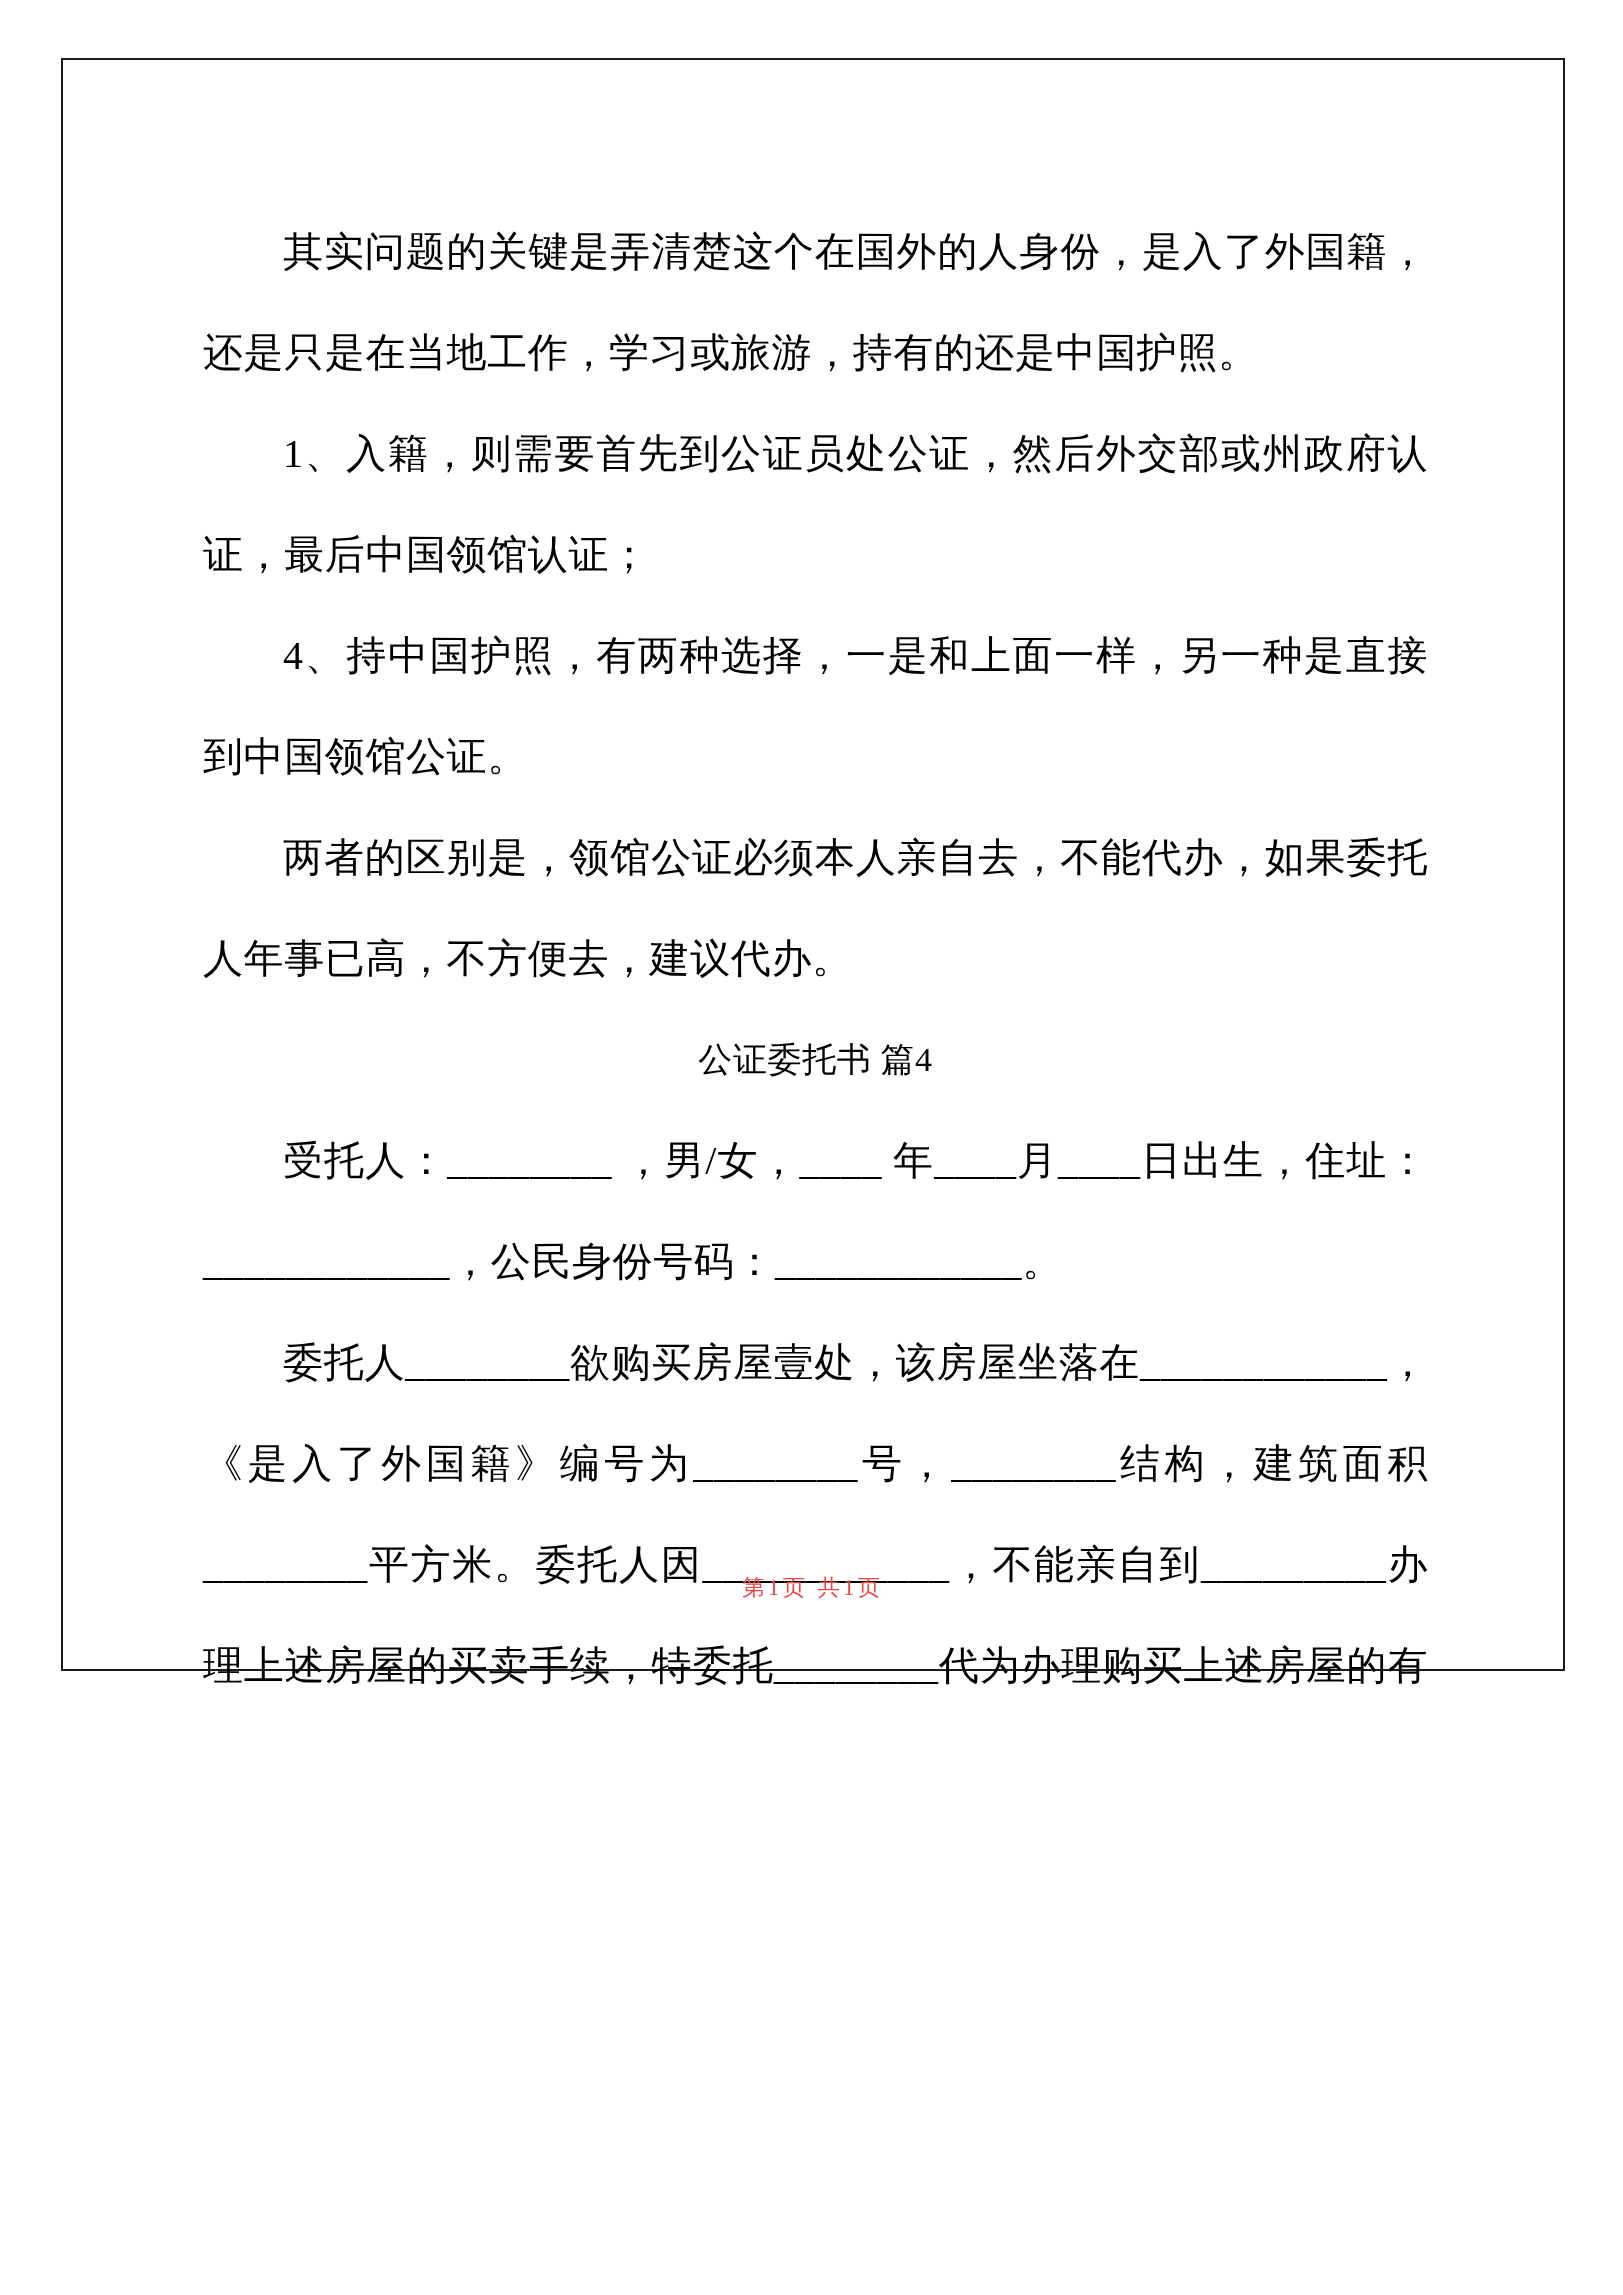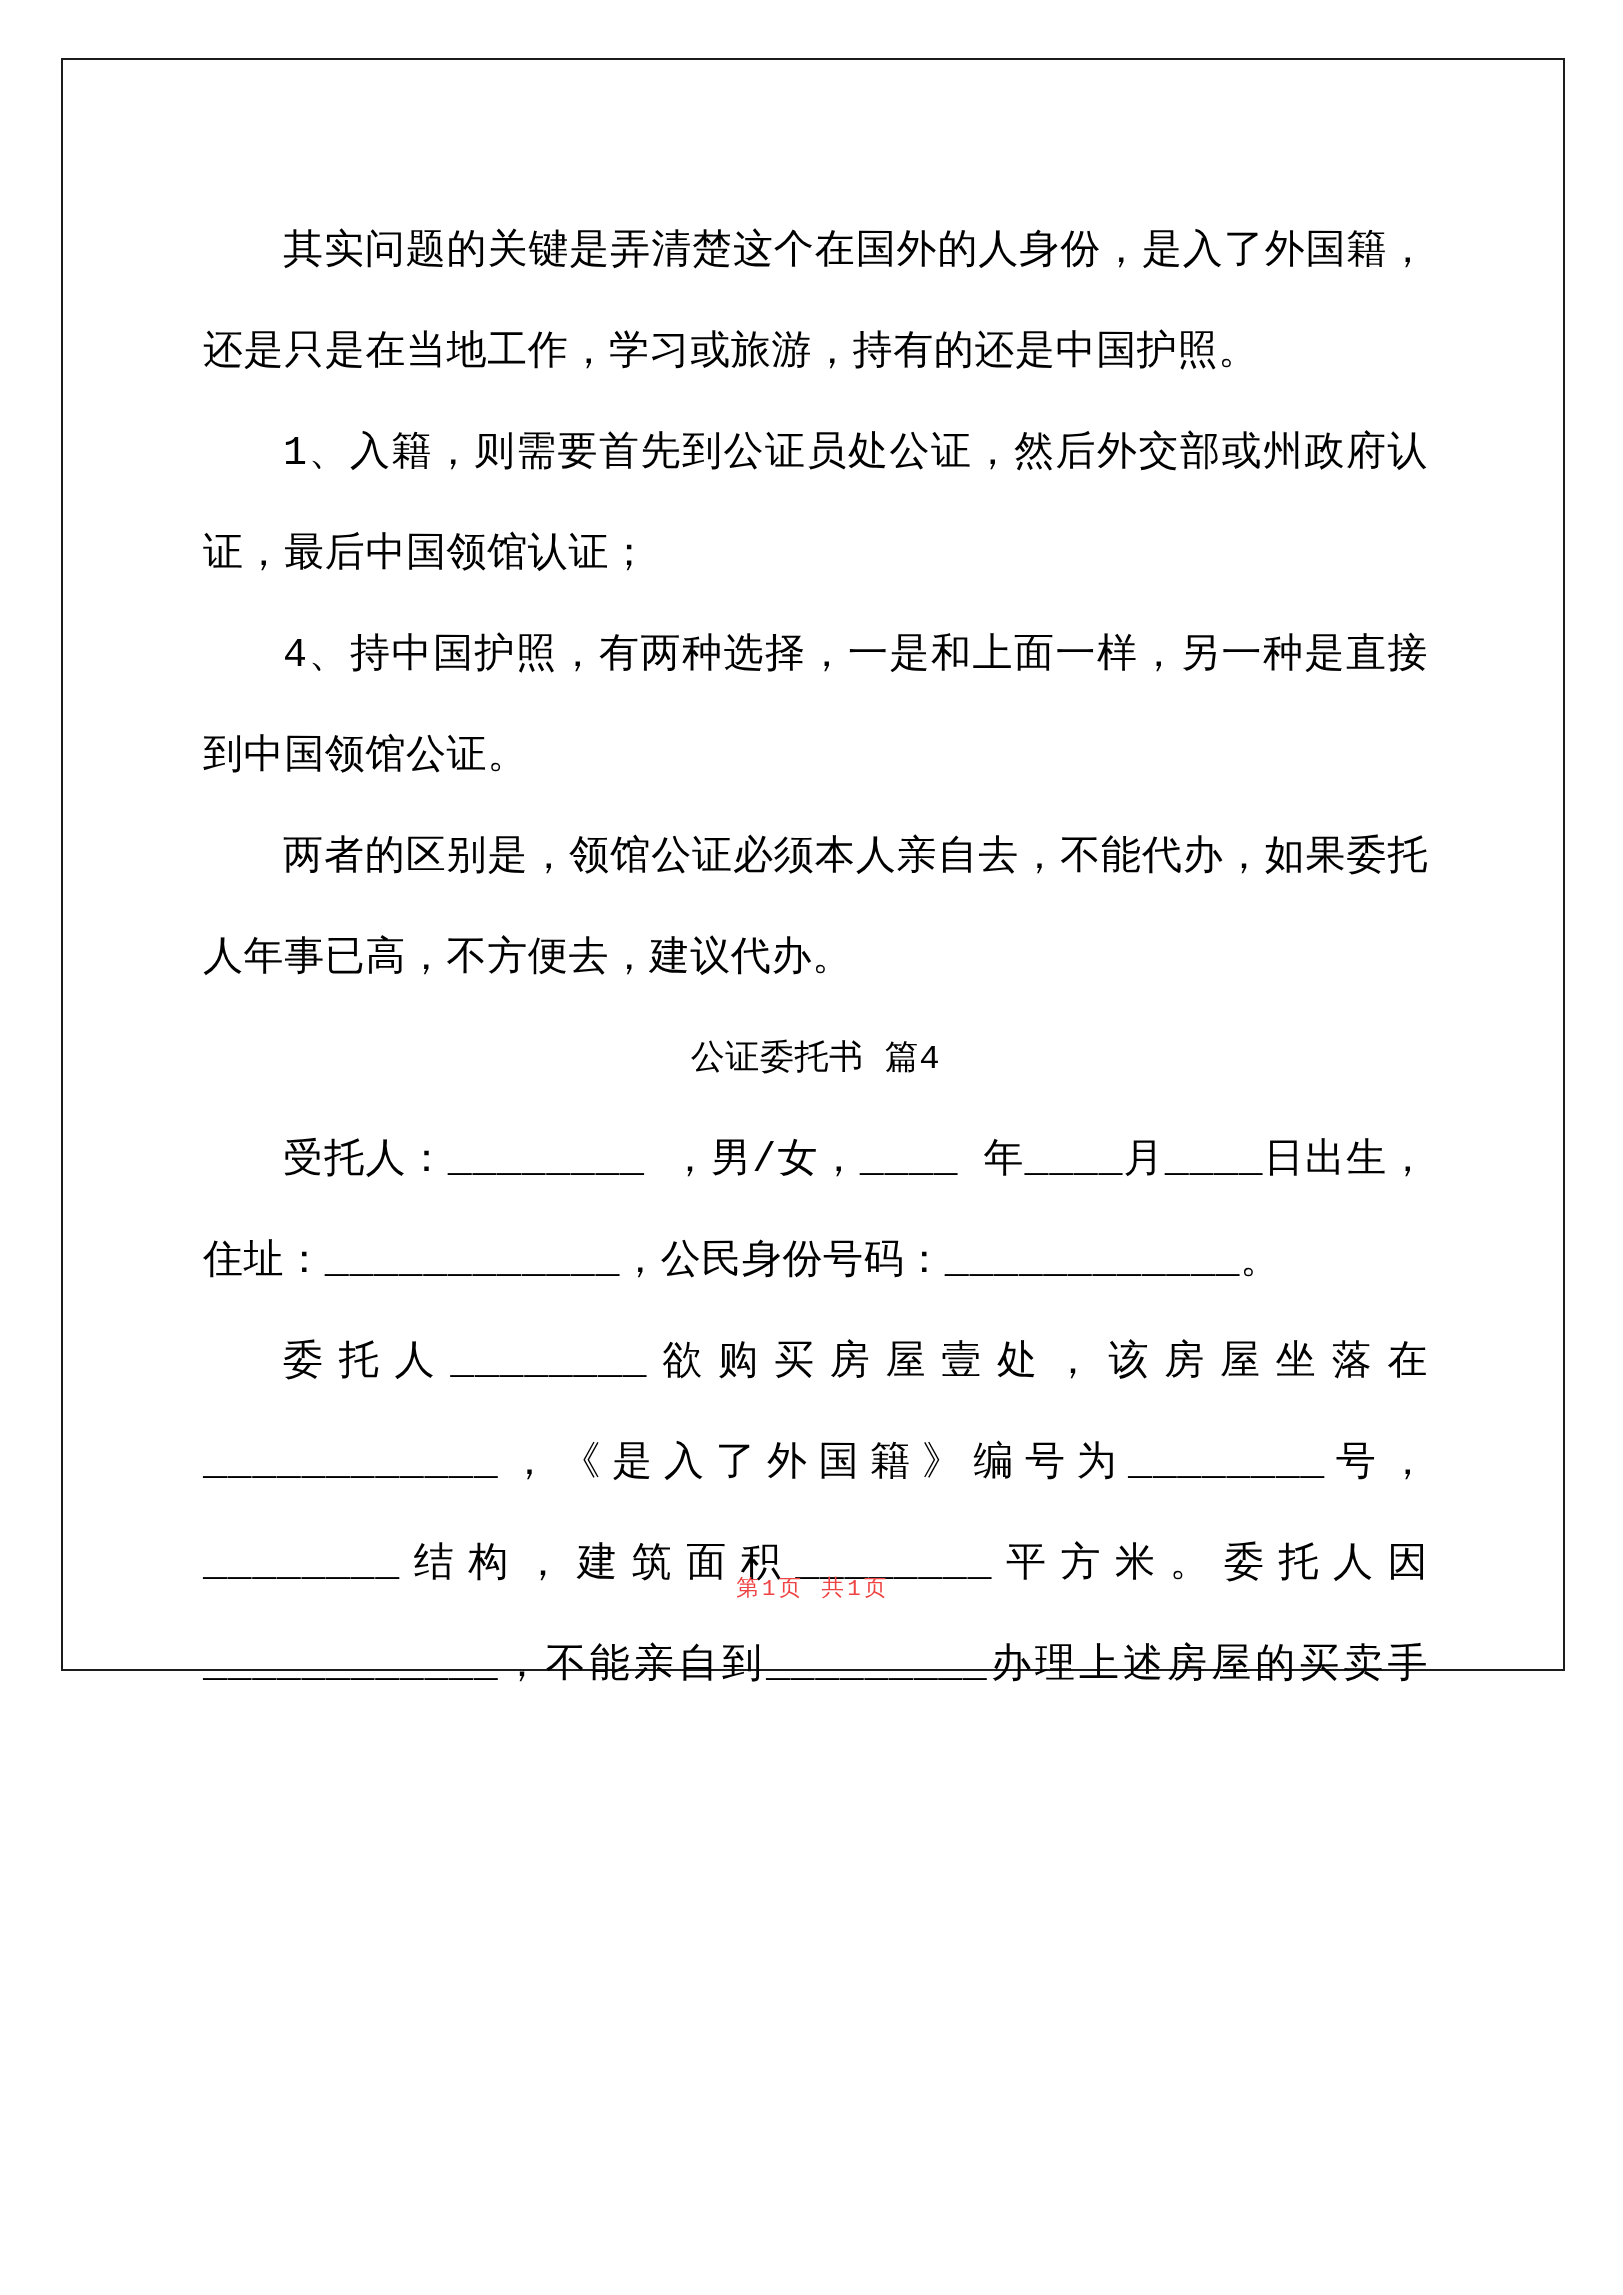--- a/index.html
+++ b/index.html
@@ -3,21 +3,21 @@
 <meta charset="utf-8">
 <style>
   * { margin: 0; padding: 0; box-sizing: border-box; }
   html, body { background: #ffffff; }
   .page {
     position: relative;
     width: 1623px;
     height: 1730px;
     background: #ffffff;
     color: #000000;
-    font-family: Liberation Mono, monospace;
+    font-family: Liberation Serif, serif;
     overflow: hidden;
   }
   .frame {
     position: absolute;
     left: 61px;
     top: 58px;
     right: 58px;
     bottom: 59px;
     border: 2.2px solid #1c1c1c;
     background: #ffffff;

